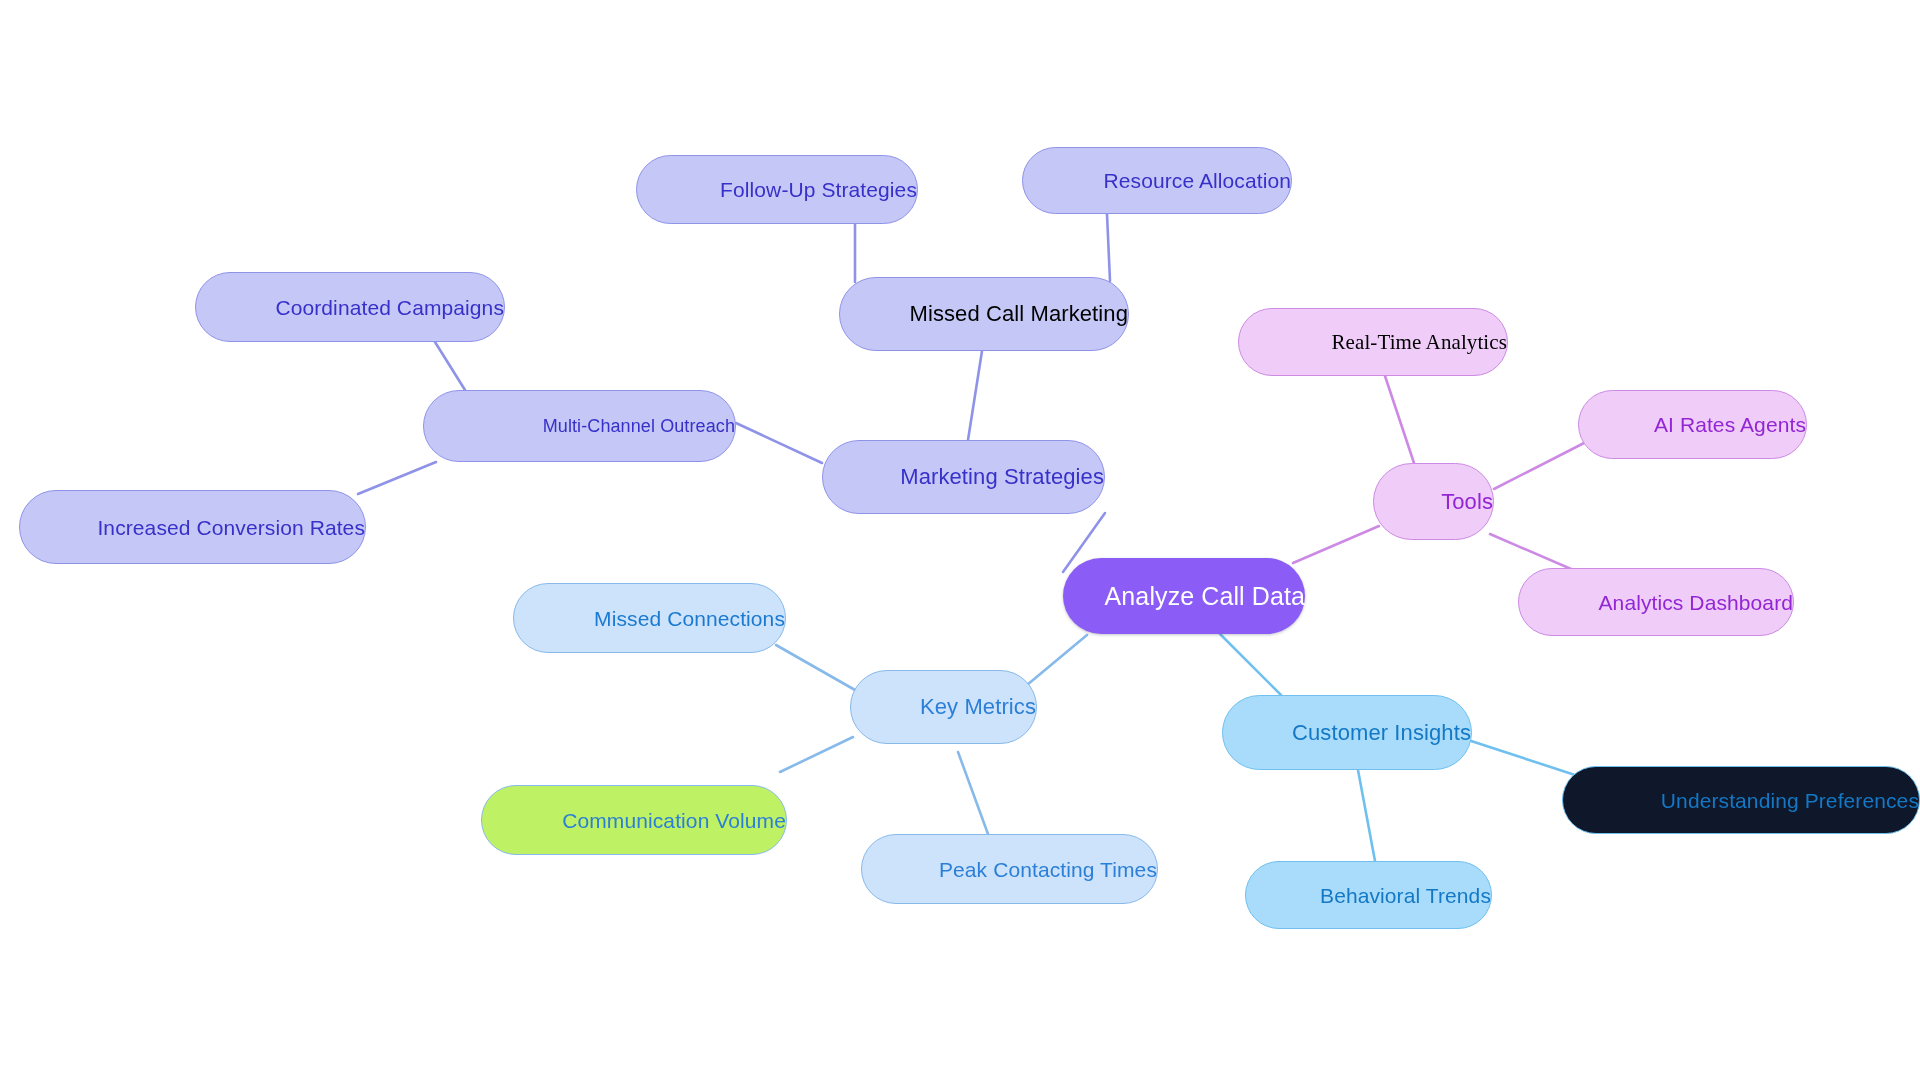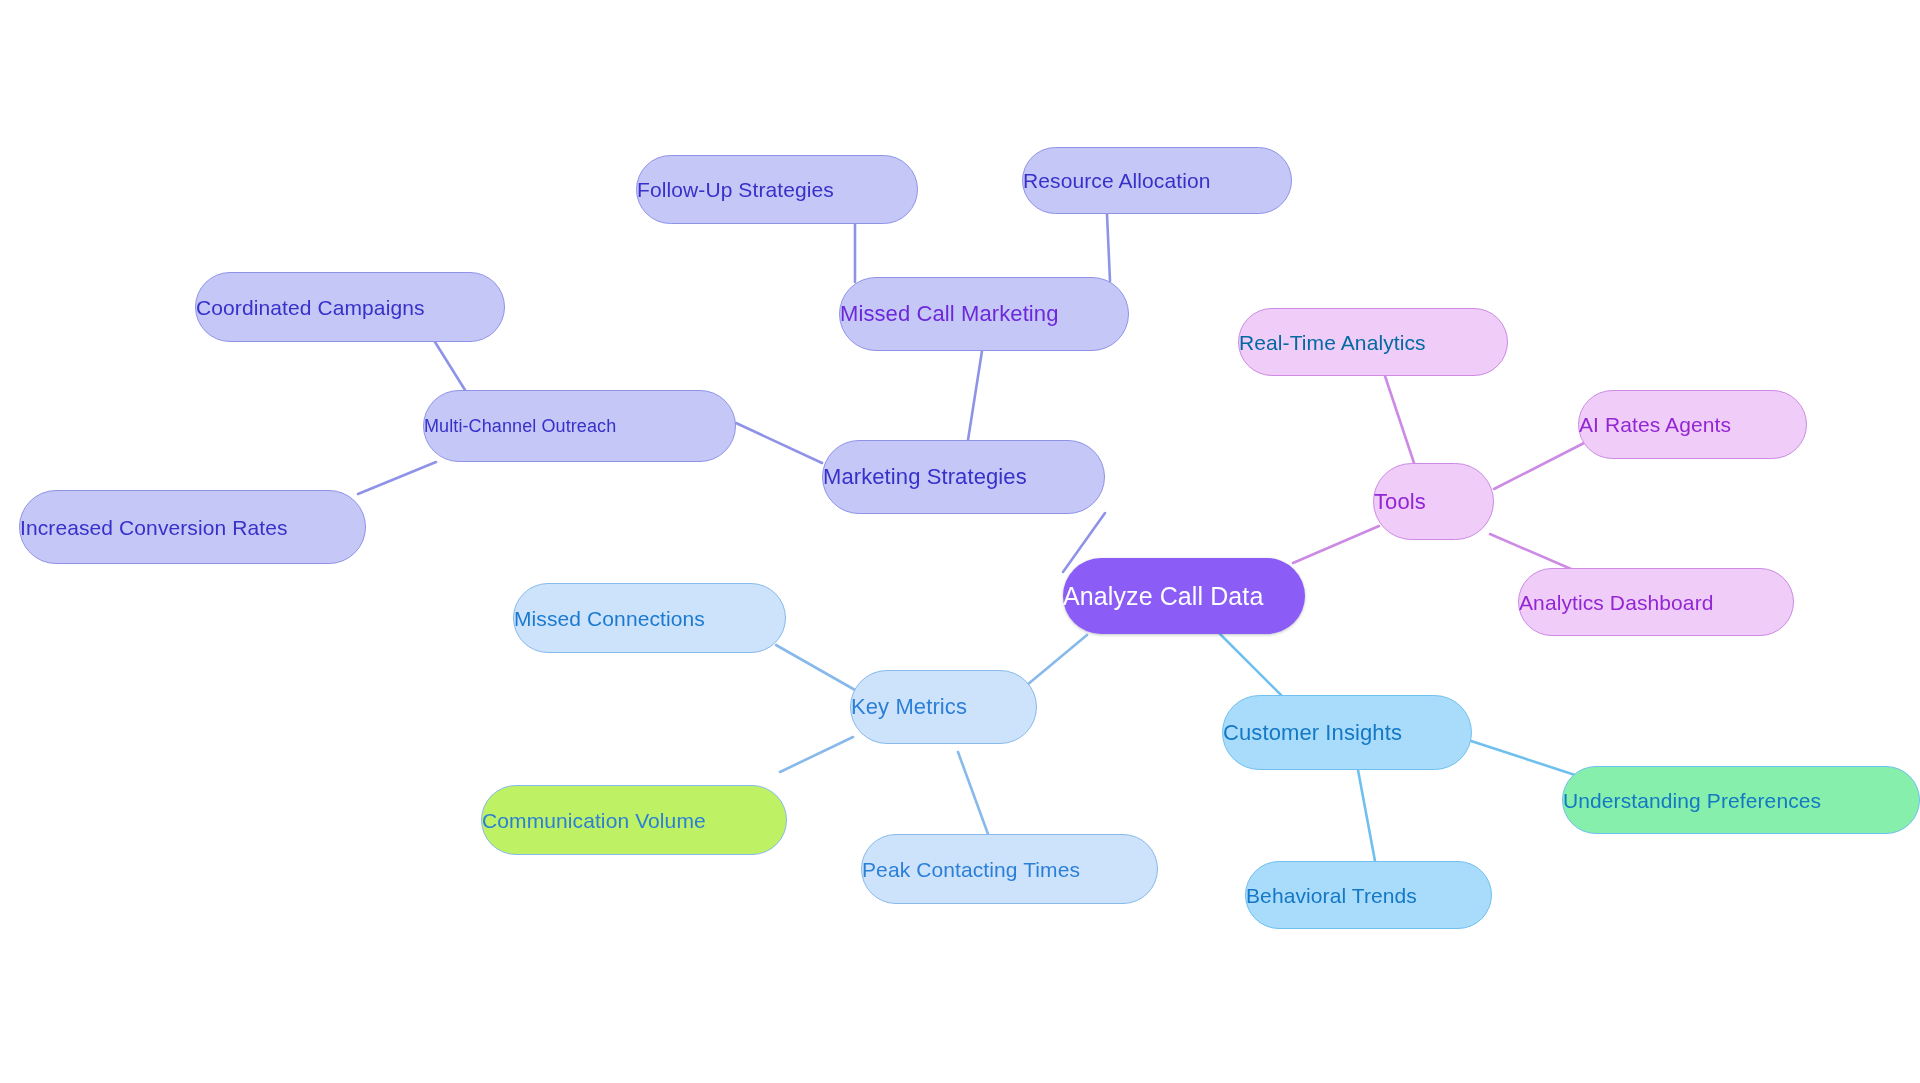--- a/index.html
+++ b/index.html
@@ -26,21 +26,21 @@
     top: 0;
     width: 1920px;
     height: 1083px;
     pointer-events: none;
   }
   .node {
     position: absolute;
     box-sizing: border-box;
     display: flex;
     align-items: center;
-    justify-content: flex-start;
+    justify-content: flex-end;
     border-radius: 999px;
     border-style: solid;
     border-width: 1.6px;
     white-space: nowrap;
     letter-spacing: 0.1px;
   }
   .node-label {
     display: block;
     line-height: 1;
   }
@@ -70,42 +70,42 @@
       <line x1="853" y1="737" x2="780" y2="772" stroke="#87b9ea" stroke-width="2.6" stroke-linecap="round"></line>
       <line x1="958" y1="752" x2="988" y2="834" stroke="#87b9ea" stroke-width="2.6" stroke-linecap="round"></line>
       <line x1="1220" y1="634" x2="1281" y2="695" stroke="#6fc0ef" stroke-width="2.6" stroke-linecap="round"></line>
       <line x1="1468" y1="740" x2="1575" y2="775" stroke="#6fc0ef" stroke-width="2.6" stroke-linecap="round"></line>
       <line x1="1358" y1="770" x2="1375" y2="861" stroke="#6fc0ef" stroke-width="2.6" stroke-linecap="round"></line>
     </svg>
   <div id="node-layer">
       <div class="node" style="left: 822px; top: 440px; width: 283px; height: 74px; background: rgb(197, 200, 247); color: rgb(55, 48, 201); border-color: rgb(143, 147, 232); font-size: 22px;">
         <span class="node-label">Marketing Strategies</span>
       </div>
-      <div class="node" style="left: 839px; top: 277px; width: 290px; height: 74px; background: rgb(197, 200, 247); color: #6d28d9; border-color: rgb(143, 147, 232); font-size: 22px;">
+      <div class="node" style="left: 839px; top: 277px; width: 290px; height: 74px; background: rgb(197, 200, 247); color: #000000; border-color: rgb(143, 147, 232); font-size: 22px;">
         <span class="node-label">Missed Call Marketing</span>
       </div>
       <div class="node" style="left: 636px; top: 155px; width: 282px; height: 69px; background: rgb(197, 200, 247); color: rgb(55, 48, 201); border-color: rgb(143, 147, 232); font-size: 21px;">
         <span class="node-label">Follow-Up Strategies</span>
       </div>
       <div class="node" style="left: 1022px; top: 147px; width: 270px; height: 67px; background: rgb(197, 200, 247); color: rgb(55, 48, 201); border-color: rgb(143, 147, 232); font-size: 21px;">
         <span class="node-label">Resource Allocation</span>
       </div>
       <div class="node" style="left: 423px; top: 390px; width: 313px; height: 72px; background: rgb(197, 200, 247); color: rgb(55, 48, 201); border-color: rgb(143, 147, 232); font-size: 18px;">
         <span class="node-label">Multi-Channel Outreach</span>
       </div>
       <div class="node" style="left: 195px; top: 272px; width: 310px; height: 70px; background: rgb(197, 200, 247); color: rgb(55, 48, 201); border-color: rgb(143, 147, 232); font-size: 21px;">
         <span class="node-label">Coordinated Campaigns</span>
       </div>
       <div class="node" style="left: 19px; top: 490px; width: 347px; height: 74px; background: rgb(197, 200, 247); color: rgb(55, 48, 201); border-color: rgb(143, 147, 232); font-size: 21px;">
         <span class="node-label">Increased Conversion Rates</span>
       </div>
       <div class="node" style="left: 1373px; top: 463px; width: 121px; height: 77px; background: rgb(239, 205, 248); color: rgb(147, 38, 212); border-color: rgb(205, 138, 228); font-size: 22px;">
         <span class="node-label">Tools</span>
       </div>
-      <div class="node" style="left: 1238px; top: 308px; width: 270px; height: 68px; background: rgb(239, 205, 248); color: #0369a1; border-color: rgb(205, 138, 228); font-size: 21px;">
+      <div class="node" style="left: 1238px; top: 308px; width: 270px; height: 68px; background: rgb(239, 205, 248); color: #000000; border-color: rgb(205, 138, 228); font-size: 21px; font-family: Liberation Serif, serif;">
         <span class="node-label">Real-Time Analytics</span>
       </div>
       <div class="node" style="left: 1578px; top: 390px; width: 229px; height: 69px; background: rgb(239, 205, 248); color: rgb(147, 38, 212); border-color: rgb(205, 138, 228); font-size: 21px;">
         <span class="node-label">AI Rates Agents</span>
       </div>
       <div class="node" style="left: 1518px; top: 568px; width: 276px; height: 68px; background: rgb(239, 205, 248); color: rgb(147, 38, 212); border-color: rgb(205, 138, 228); font-size: 21px;">
         <span class="node-label">Analytics Dashboard</span>
       </div>
       <div class="node" style="left: 850px; top: 670px; width: 187px; height: 74px; background: rgb(205, 227, 251); color: rgb(43, 127, 214); border-color: rgb(135, 185, 234); font-size: 22px;">
         <span class="node-label">Key Metrics</span>
@@ -115,21 +115,21 @@
       </div>
       <div class="node" style="left: 481px; top: 785px; width: 306px; height: 70px; background: #bef264; color: rgb(43, 127, 214); border-color: rgb(135, 185, 234); font-size: 21px;">
         <span class="node-label">Communication Volume</span>
       </div>
       <div class="node" style="left: 861px; top: 834px; width: 297px; height: 70px; background: rgb(205, 227, 251); color: rgb(43, 127, 214); border-color: rgb(135, 185, 234); font-size: 21px;">
         <span class="node-label">Peak Contacting Times</span>
       </div>
       <div class="node" style="left: 1222px; top: 695px; width: 250px; height: 75px; background: rgb(169, 220, 251); color: rgb(20, 120, 196); border-color: rgb(111, 192, 239); font-size: 22px;">
         <span class="node-label">Customer Insights</span>
       </div>
-      <div class="node" style="left: 1562px; top: 766px; width: 358px; height: 68px; background: #86efac; color: rgb(20, 120, 196); border-color: rgb(111, 192, 239); font-size: 21px;">
+      <div class="node" style="left: 1562px; top: 766px; width: 358px; height: 68px; background: #0f172a; color: rgb(20, 120, 196); border-color: rgb(111, 192, 239); font-size: 21px;">
         <span class="node-label">Understanding Preferences</span>
       </div>
       <div class="node" style="left: 1245px; top: 861px; width: 247px; height: 68px; background: rgb(169, 220, 251); color: rgb(20, 120, 196); border-color: rgb(111, 192, 239); font-size: 21px;">
         <span class="node-label">Behavioral Trends</span>
       </div>
       <div class="node node-root" style="left: 1063px; top: 558px; width: 242px; height: 76px; background: #8b5cf6; color: rgb(255, 255, 255); border-color: rgb(15, 23, 42); font-size: 25px;">
         <span class="node-label">Analyze Call Data</span>
       </div>
     </div>
 </div>

